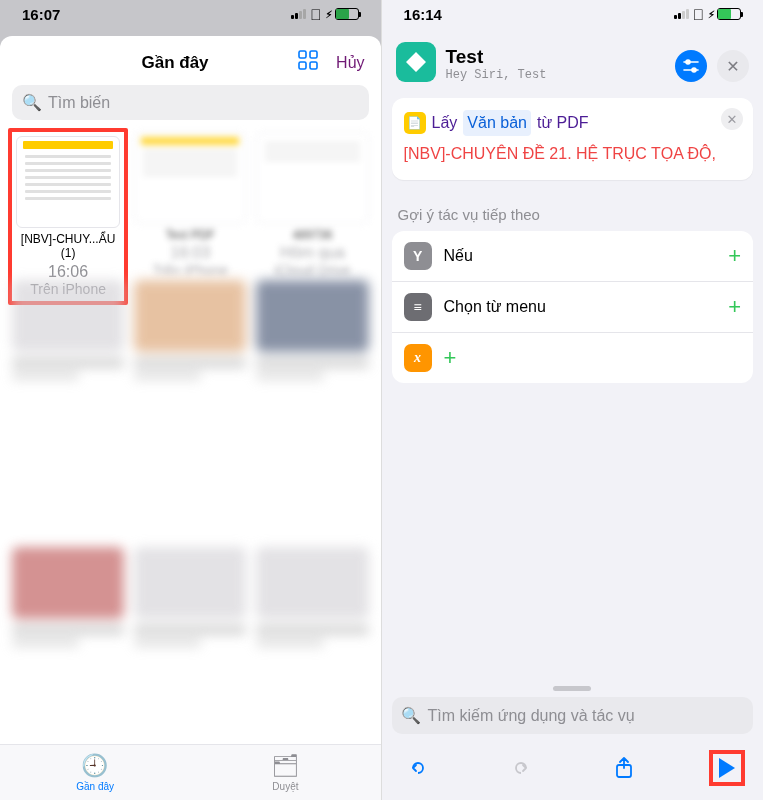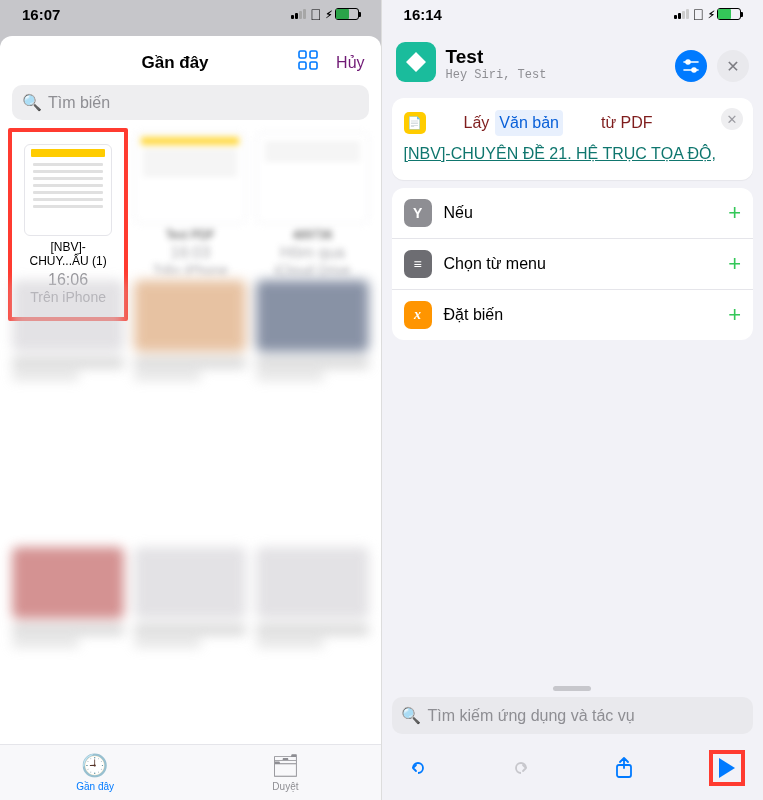--- a/index.html
+++ b/index.html
@@ -30,21 +30,21 @@
 .search-box { margin:0 12px 12px; background:#eeeef0; border-radius:10px; padding:8px 10px; display:flex; align-items:center; gap:6px; color:#8e8e93; font-size:16px; }
 .file-grid { padding:0 12px; display:grid; grid-template-columns:repeat(3,1fr); gap:10px; position:relative; }
 .file-item { text-align:center; }
 .file-thumb { width:100%; height:92px; background:#fff; border:1px solid #e5e5ea; border-radius:6px; margin-bottom:4px; position:relative; overflow:hidden; }
 .file-thumb .bar { position:absolute; top:4px; left:6px; right:6px; height:8px; background:#ffcc00; border-radius:1px; }
 .file-thumb .lines { position:absolute; top:18px; left:8px; right:8px; }
 .file-thumb .lines div { height:3px; background:#e0e0e0; margin-bottom:4px; border-radius:1px; }
 .file-name { font-size:12px; color:#000; line-height:1.2; }
 .file-time { font-size:16px; color:#8e8e93; margin-top:2px; }
 .file-loc { font-size:14px; color:#8e8e93; }
-.red-box { border:4px solid #ff3b30; padding:12px; margin:-4px; border-radius:2px; }
+.red-box { border:4px solid #ff3b30; padding:4px; margin:-4px; border-radius:2px; }
 .file-item.blur { filter:blur(3px); opacity:0.75; }
 .blur-rows { position:absolute; top:280px; left:12px; right:12px; bottom:0; filter:blur(6px); opacity:0.6; display:grid; grid-template-columns:repeat(3,1fr); gap:14px 10px; z-index:2; }
 .blur-item { }
 .blur-thumb { width:100%; height:72px; background:#d1cfd4; border-radius:6px; }
 .blur-thumb.orange { background:#d89b66; }
 .blur-thumb.navy { background:#3a4a6b; }
 .blur-thumb.red { background:#b84a4a; }
 .blur-text { height:10px; background:#bbb; margin-top:6px; border-radius:3px; }
 .blur-text.sm { width:60%; height:8px; background:#ccc; margin-top:4px; }
 
@@ -62,22 +62,22 @@
 .shortcut-title { font-size:19px; font-weight:700; }
 .shortcut-sub { font-size:12px; color:#8e8e93;font-family:Liberation Mono, monospace; }
 .hdr-btn { width:32px; height:32px; border-radius:16px; display:flex; align-items:center; justify-content:center; }
 .hdr-btn.blue { background:#007aff; color:#fff; }
 .hdr-btn.gray { background:#e9e9ed; color:#7c7c82; font-size:16px; }
 
 .action-card { margin:8px 10px; background:#fff; border-radius:12px; padding:12px 12px 14px; position:relative; box-shadow:0 1px 1px rgba(0,0,0,0.05); }
 .action-row1 { display:flex; align-items:center; gap:6px; flex-wrap:wrap; font-size:16px; line-height:1.5; }
 .mini-icon { width:22px; height:22px; background:#ffcc00; border-radius:5px; display:flex; align-items:center; justify-content:center; font-size:12px; color:#fff; flex-shrink:0; }
 .token { background:#e8f0fd; color:#0a60d8; padding:1px 4px; border-radius:4px; }
-.action-text { color:#7f1d1d;margin-left:32px; }
-.action-link { color:#0f766e;text-decoration:underline; }
+.action-text { color:#4c1d95; }
+.action-link { color:#ef4444; }
 .card-close { position:absolute; right:10px; top:10px; width:22px; height:22px; border-radius:11px; background:#eeeef0; color:#9c9ca2; display:flex; align-items:center; justify-content:center; font-size:13px; }
 
 .suggest-label { margin:18px 16px 8px; font-size:15px; color:#8e8e93; }
 .suggest-list { margin:0 10px; background:#fff; border-radius:12px; overflow:hidden; }
 .suggest-row { display:flex; align-items:center; padding:11px 12px; gap:12px; border-bottom:0.5px solid #e5e5ea; }
 .suggest-row:last-child { border-bottom:none; }
 .s-icon { width:28px; height:28px; border-radius:7px; display:flex; align-items:center; justify-content:center; font-size:14px; color:#fff; font-weight:600; }
 .s-icon.gray { background:#8e8e93; color:#fff; }
 .s-icon.dgray { background:#6d6d72; }
 .s-icon.orange { background:#ff9500; font-style:italic; font-family:Georgia,serif; }
@@ -273,34 +273,34 @@
     <div class="action-row1">
       <span class="mini-icon">📄</span>
       <span class="action-text">Lấy</span>
       <span class="token">Văn bản</span>
       <span class="action-text">từ PDF</span>
       <span class="action-link">[NBV]-CHUYÊN ĐỀ 21. HỆ TRỤC TỌA ĐỘ,</span>
     </div>
     <div class="card-close">✕</div>
   </div>
 
+  <div class="suggest-label">Gợi ý tác vụ tiếp theo</div>
   <div class="suggest-list">
     <div class="suggest-row">
       <div class="s-icon gray">Y</div>
       <div class="s-label">Nếu</div>
       <div class="s-plus">+</div>
     </div>
     <div class="suggest-row">
       <div class="s-icon dgray">≡</div>
       <div class="s-label">Chọn từ menu</div>
       <div class="s-plus">+</div>
     </div>
     <div class="suggest-row">
       <div class="s-icon orange">x</div>
-      <div class="s-label">Đặt biến</div>
       <div class="s-plus">+</div>
     </div>
   </div>
 
   <div class="spacer"></div>
   <div class="drag-handle"></div>
   <div class="action-search">
     <span>🔍</span>
     <span>Tìm kiếm ứng dụng và tác vụ</span>
   </div>

